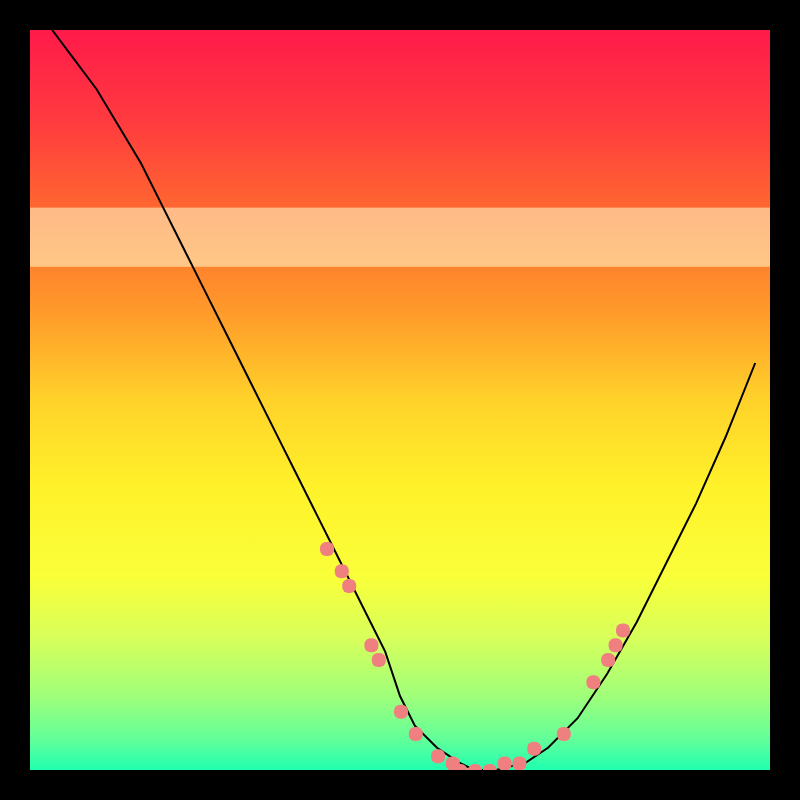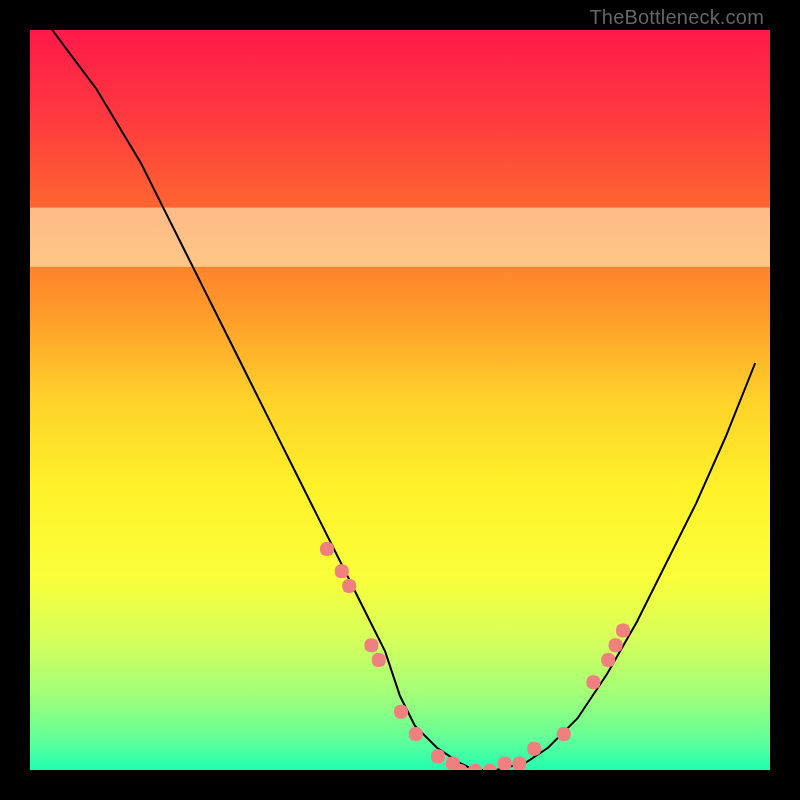--- a/index.html
+++ b/index.html
@@ -31,21 +31,20 @@
     color: #666666;
     font-size: 20px;
     font-weight: 500;
     letter-spacing: 0.2px;
   }
 </style>
 </head>
 <body>
 
 <div class="outer-frame">
-  <div class="watermark">TheBottleneck.com</div>
   <svg class="plot-area" viewBox="0 0 740 740" preserveAspectRatio="none">
     <defs>
       <linearGradient id="bg-grad" x1="0" y1="0" x2="0" y2="1">
           <stop offset="0%" stop-color="#ff1a4a"></stop>
           <stop offset="12%" stop-color="#ff3a3f"></stop>
           <stop offset="25%" stop-color="#ff6a2f"></stop>
           <stop offset="38%" stop-color="#ff9a2a"></stop>
           <stop offset="50%" stop-color="#ffd22a"></stop>
           <stop offset="62%" stop-color="#fff22a"></stop>
           <stop offset="74%" stop-color="#f9ff3a"></stop>

